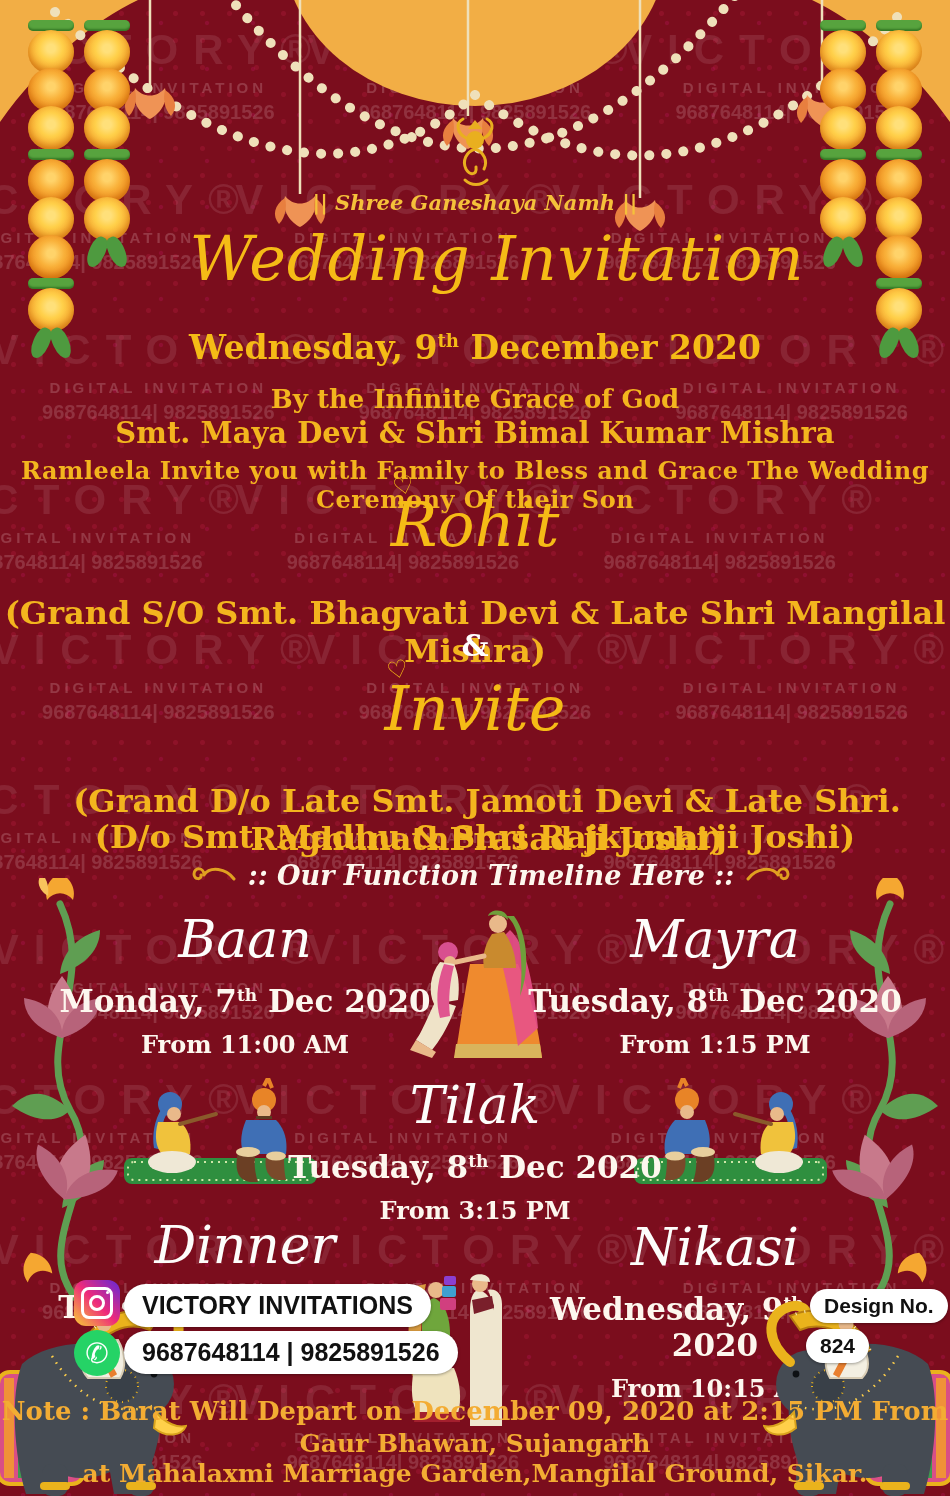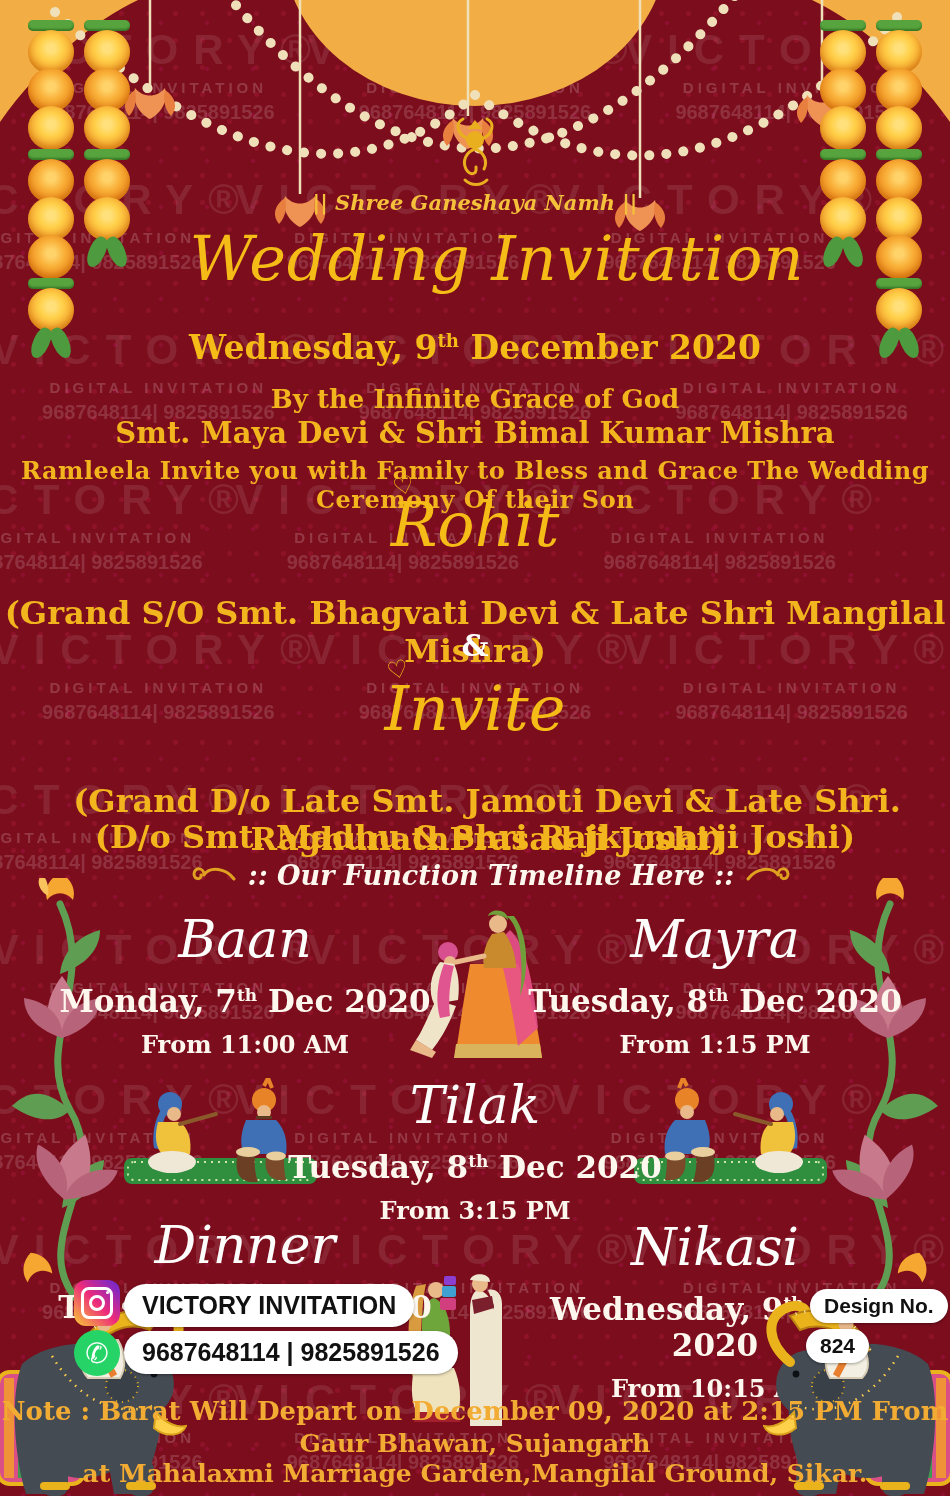--- a/index.html
+++ b/index.html
@@ -539,21 +539,21 @@
       <rect x="136" y="176" width="26" height="36" rx="9" fill="#454b53"></rect>
       <rect x="134" y="198" width="30" height="8" rx="4" fill="#eab31c"></rect>
       <rect x="50" y="180" width="26" height="32" rx="9" fill="#454b53"></rect>
       <rect x="48" y="198" width="30" height="8" rx="4" fill="#eab31c"></rect>
     </g>
   </svg>
 
   <div class="soc-icon ig" style="left:74px; top:1280px;">
       <div class="ig-cam"></div>
     </div>
-  <div class="pill big" style="left:124px; top:1284px;">VICTORY INVITATION</div>
+  <div class="pill big" style="left:124px; top:1284px;">VICTORY INVITATIONS</div>
   <div class="soc-icon wa" style="left:74px; top:1330px;">✆</div>
   <div class="pill big" style="left:124px; top:1331px;">9687648114 | 9825891526</div>
   <div class="pill small" style="left:810px; top:1289px;">Design No.</div>
   <div class="pill small" style="left:806px; top:1329px;">824</div>
 
   <div class="tline note" style="top:1388px; font-size:26px;">Note : Barat Will Depart on December 09, 2020 at 2:15 PM From</div>
   <div class="tline note" style="top:1421px; font-size:25px;">Gaur Bhawan, Sujangarh</div>
   <div class="tline note" style="top:1451px; font-size:25px;">at Mahalaxmi Marriage Garden,Mangilal Ground, Sikar.</div>
 
 </div>

